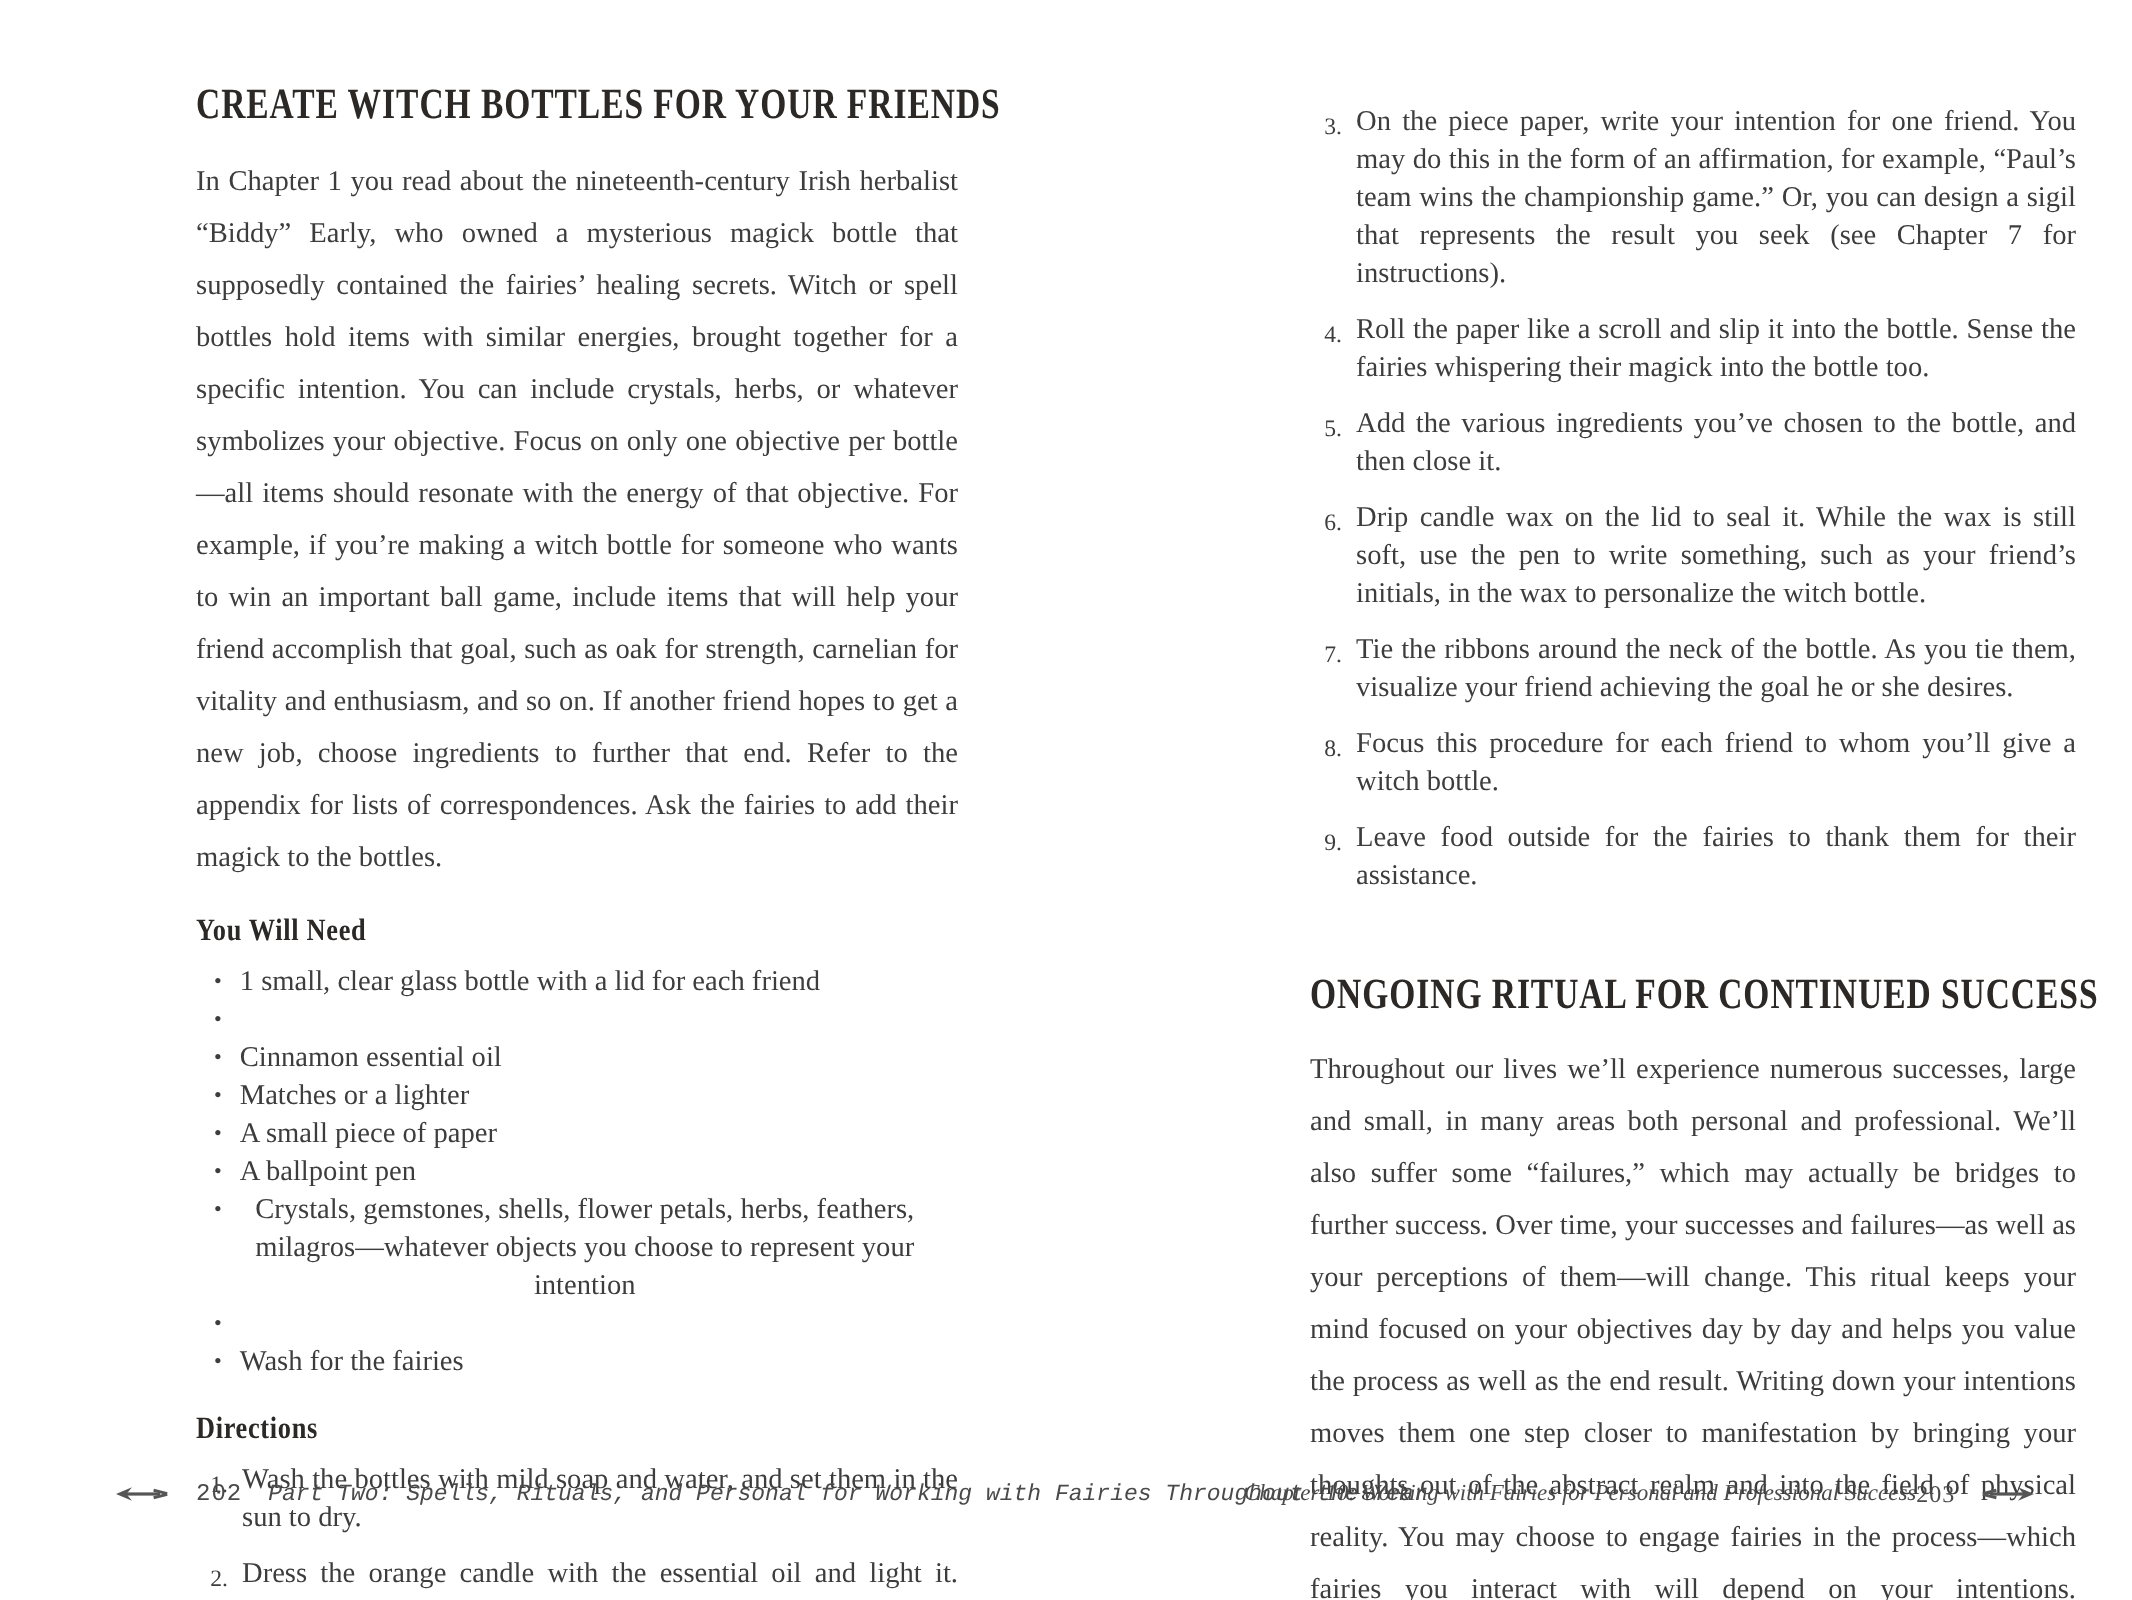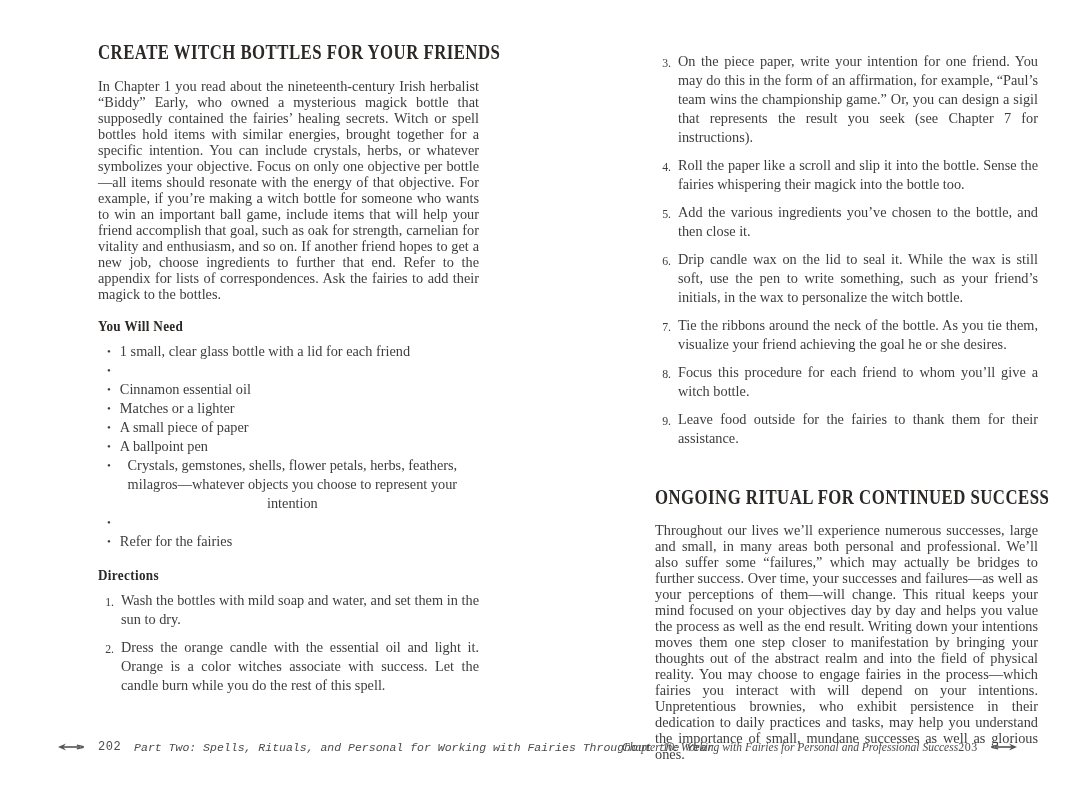--- a/index.html
+++ b/index.html
@@ -22,21 +22,21 @@
     font-size:21.5px; margin:0 0 13px 0;
   }
   .sub-heading {
     font-family:"Liberation Serif", serif;
     font-weight:700; color:#2b2826;
     transform:scaleX(0.85); transform-origin:left center;
     white-space:nowrap; letter-spacing:0.4px;
     font-size:15.5px; margin:15px 0 7px 0;
   }
   .body-text {
-    font-size:14.3px; line-height:16px;
+    font-size:14.3px; line-height:26px;
     text-align:justify; margin:0; color:#3d3d3d;
   }
   .supplies { list-style:none; margin:4px 0 0 0; padding:0; }
   .supply {
     display:flex; gap:9px; padding-left:9px;
     font-size:14.3px; line-height:19px; color:#3d3d3d;
   }
   .bullet { font-size:11px; line-height:19px; color:#3d3d3d; }
   .steps { margin:7px 0 0 0; }
   .step {
@@ -98,21 +98,21 @@
       </li>
     <li class="supply">
         <span class="bullet">•</span>
         <span style="max-width:345px;text-align:center;">Crystals, gemstones, shells, flower petals, herbs, feathers, milagros—whatever objects you choose to represent your intention</span>
       </li>
     <li class="supply">
         <span class="bullet">•</span>
       </li>
     <li class="supply">
         <span class="bullet">•</span>
-        <span>Refer for the fairies</span>
+        <span>Wash for the fairies</span>
       </li>
   </ul>
 
   <h2 class="sub-heading">Directions</h2>
   <div class="steps">
     <div class="step">
       <span class="step-num">1.</span>
       <span class="step-text">Wash the bottles with mild soap and water, and set them in the sun to dry.</span>
     </div>
     <div class="step">

